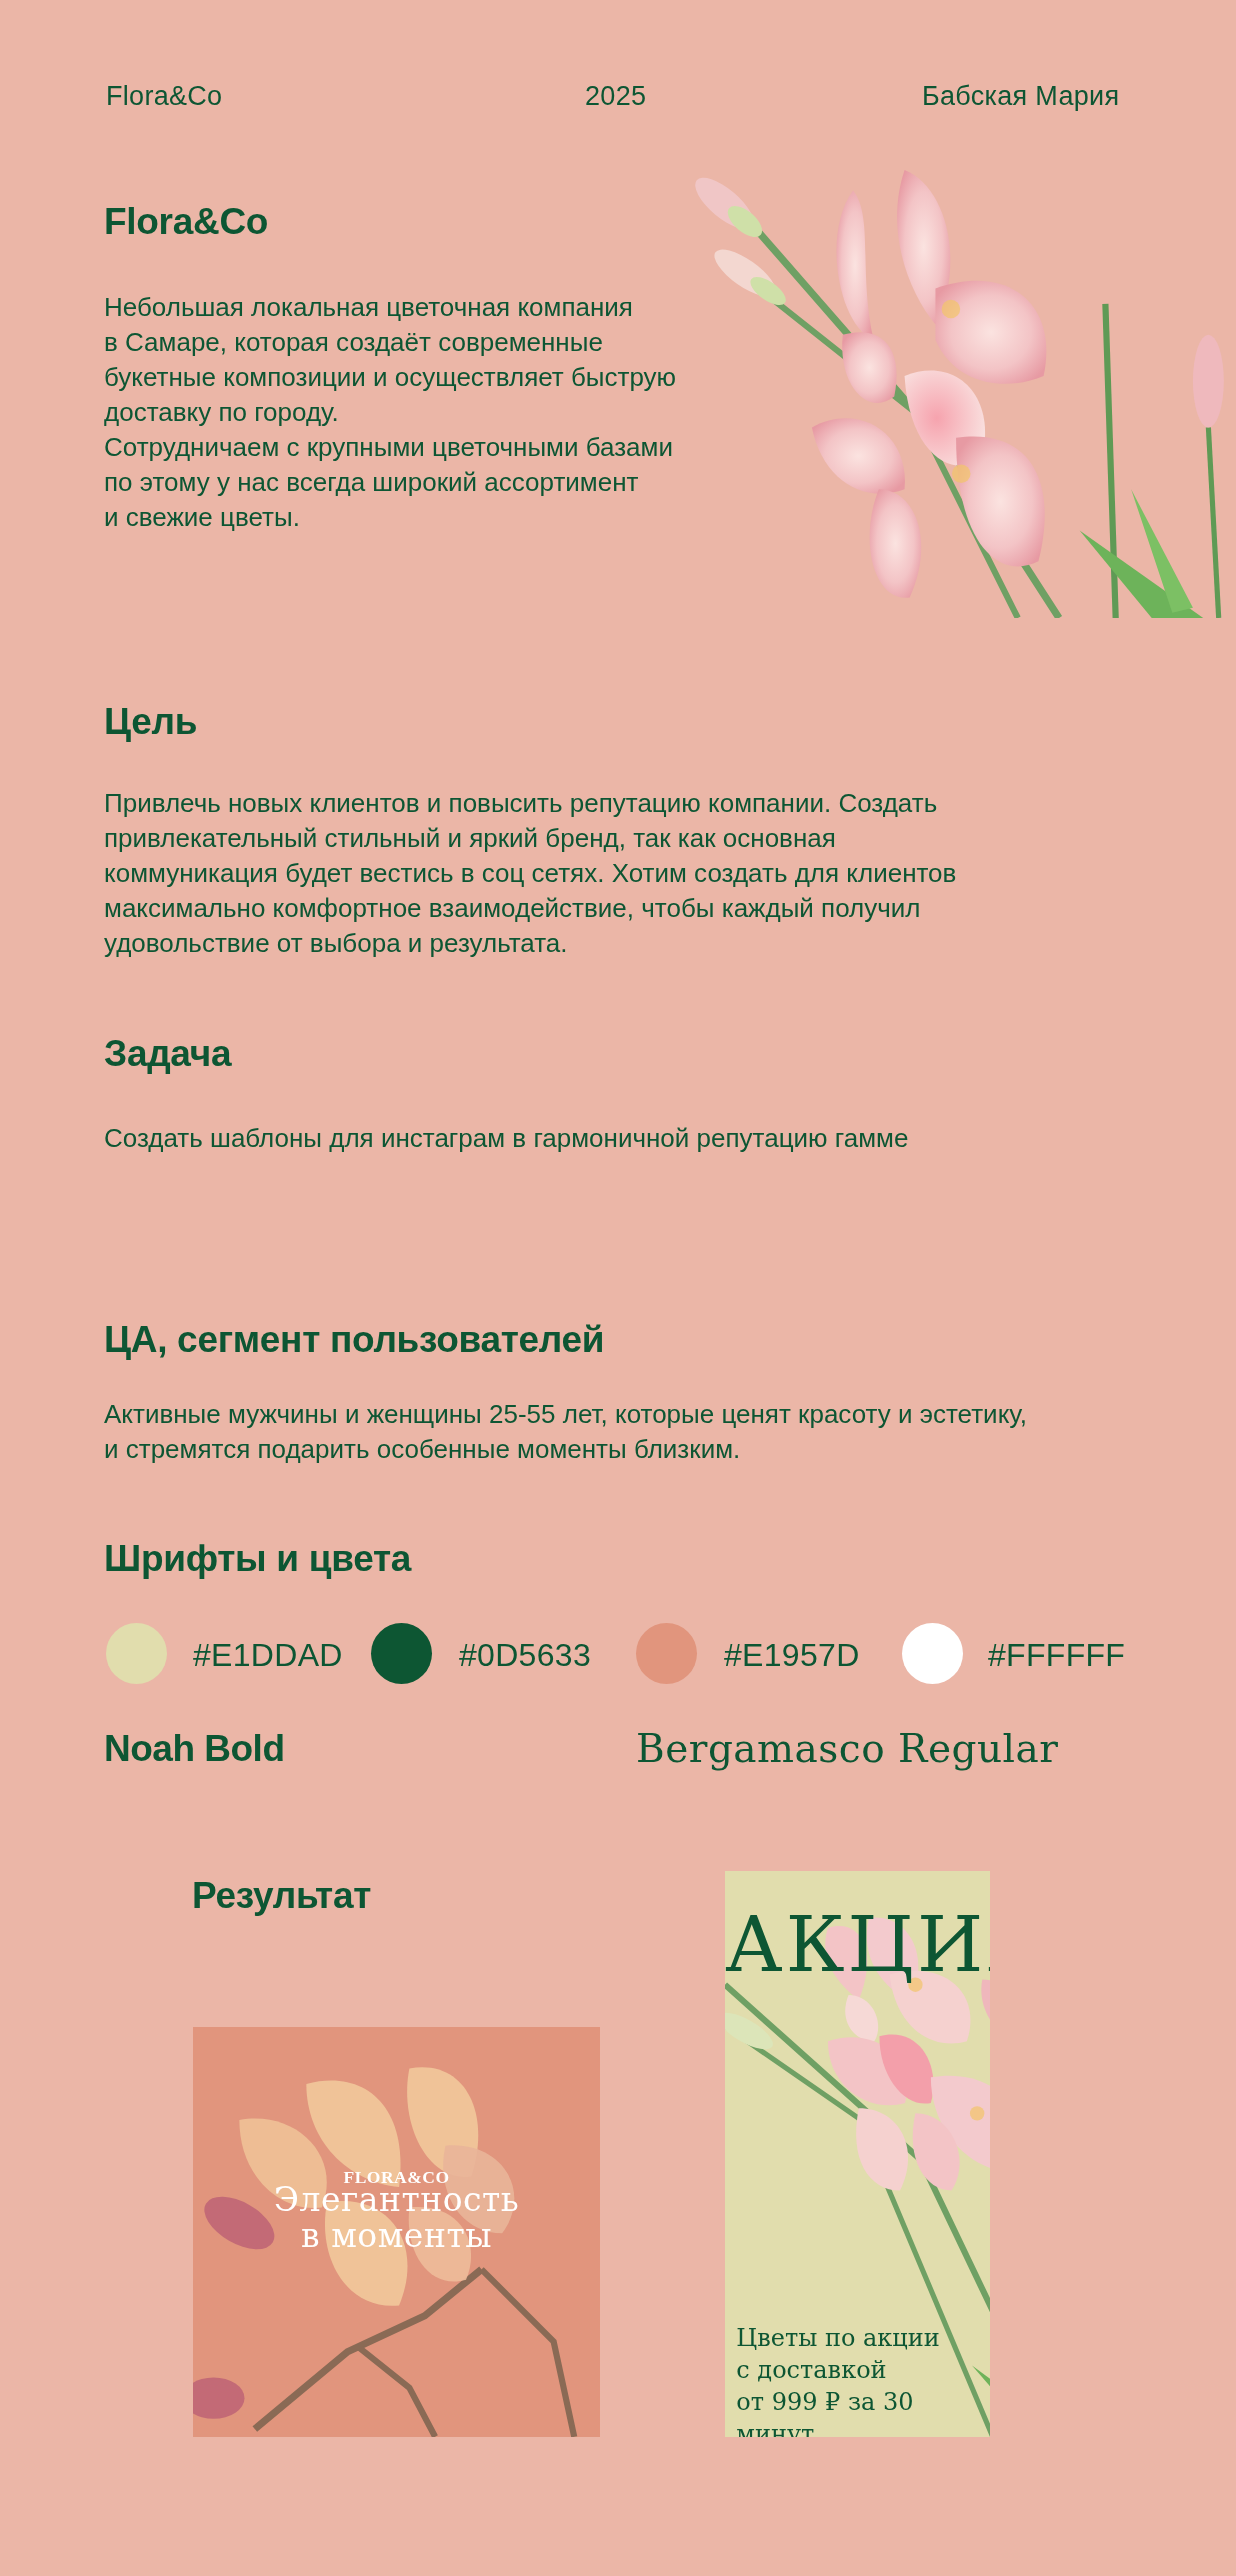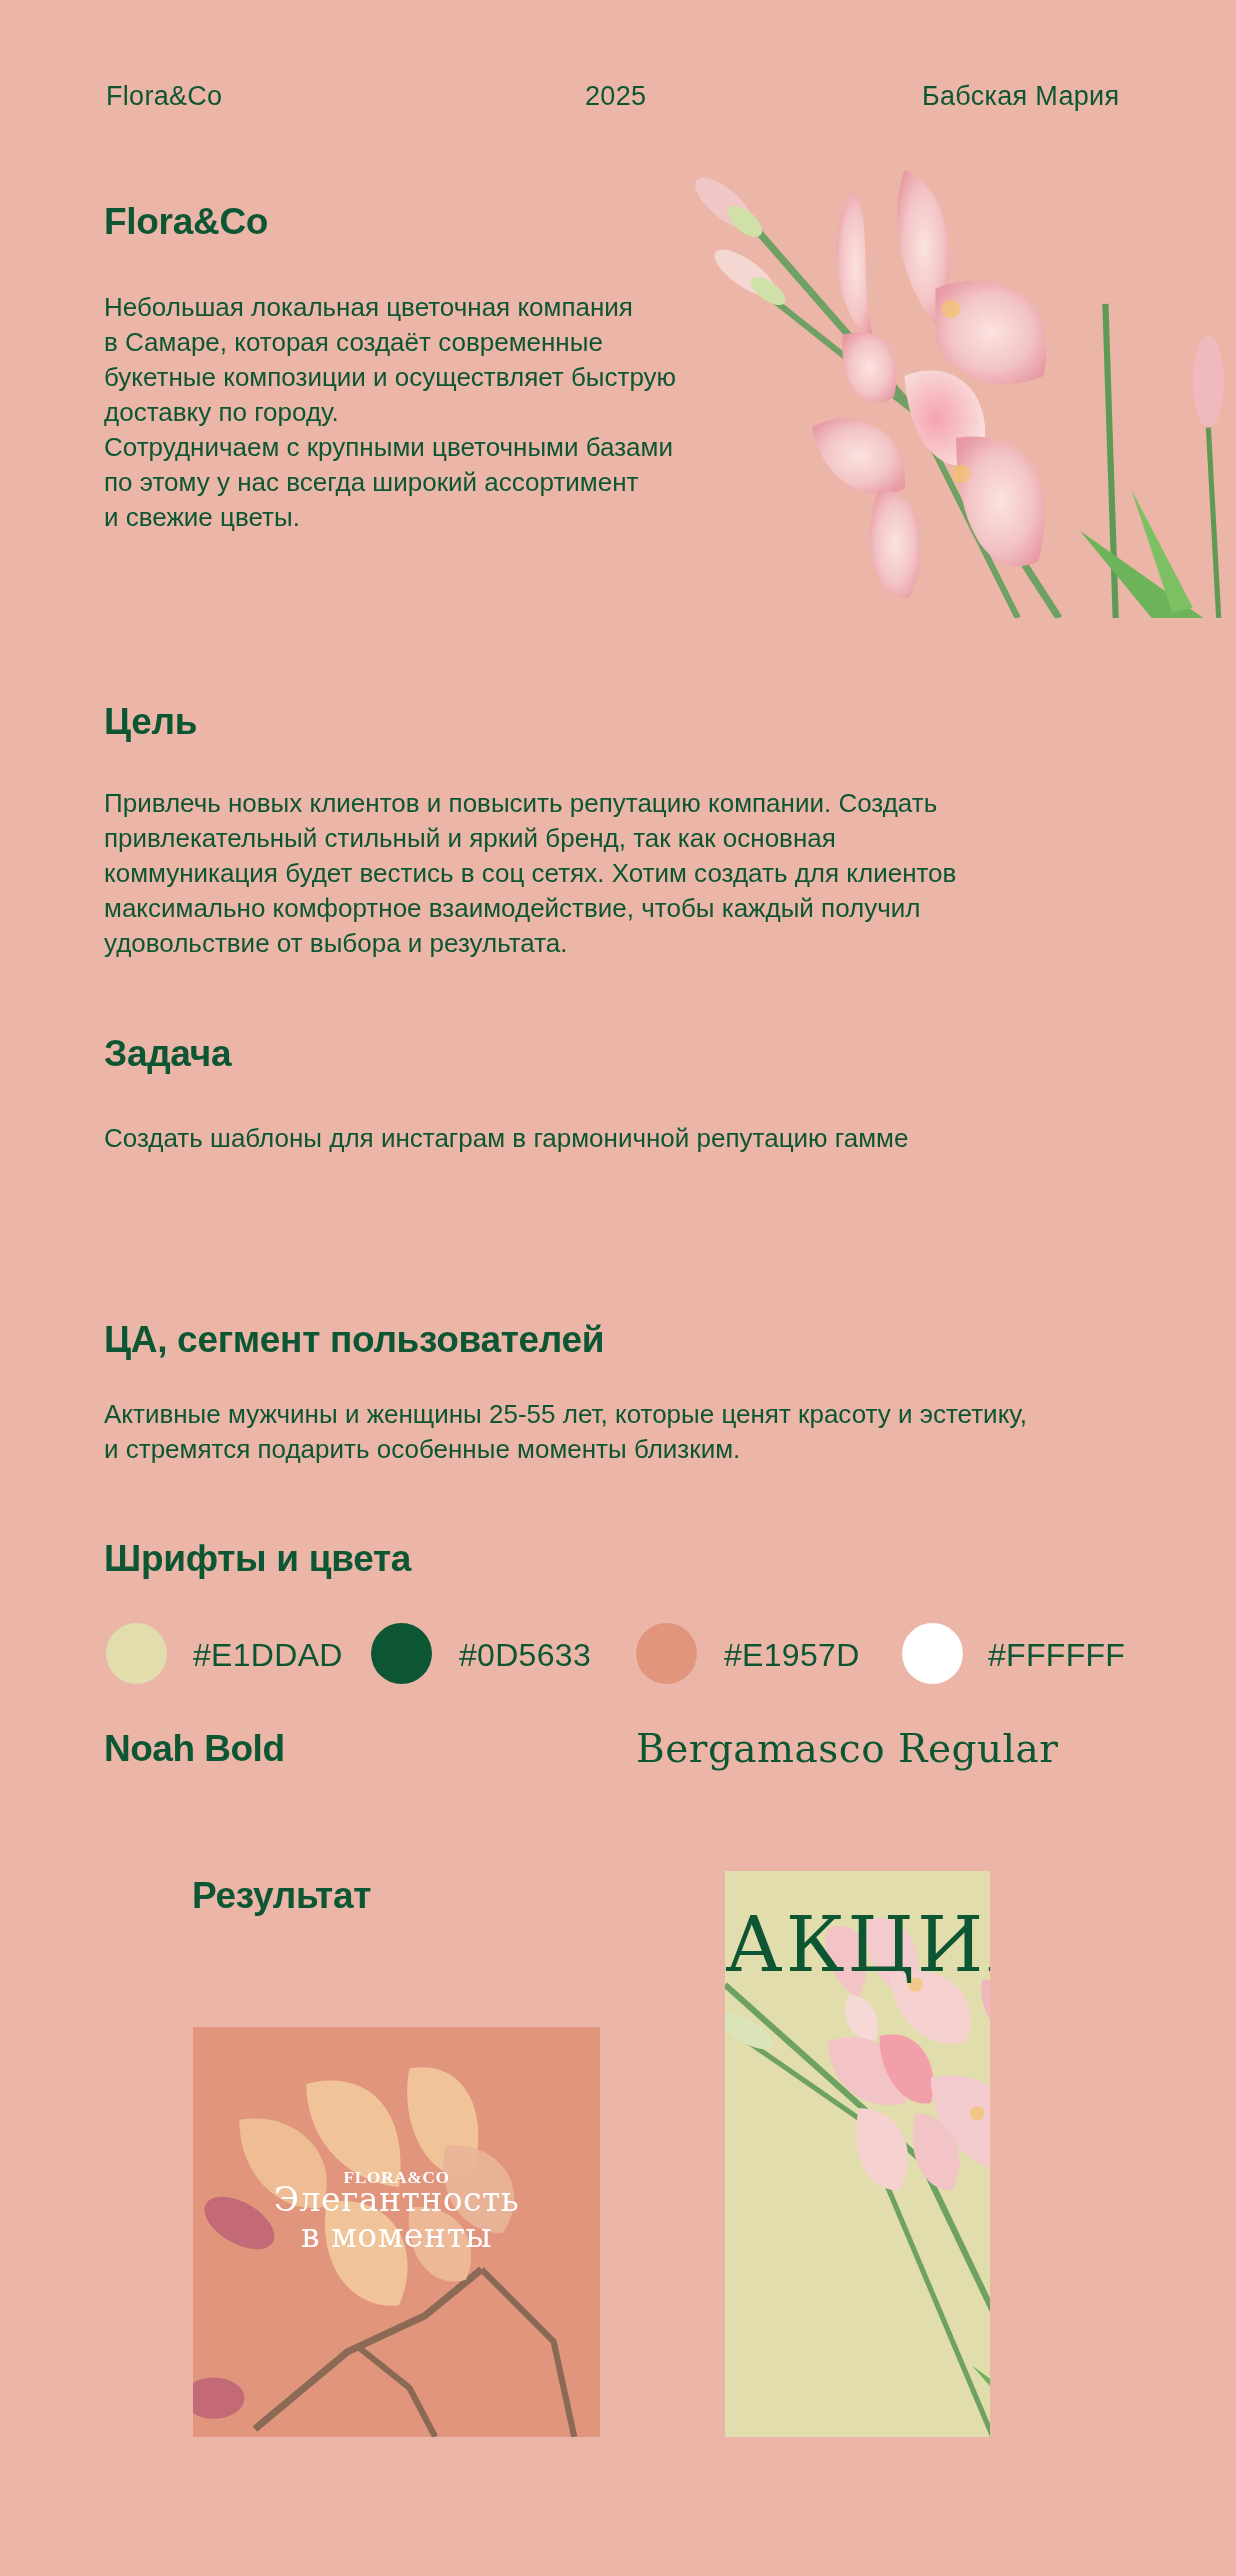--- a/index.html
+++ b/index.html
@@ -156,14 +156,17 @@
     <path d="M500 210 C560 210 580 260 560 330 C520 310 490 260 500 210 Z" fill="#EFB7BC"></path>
     <path d="M200 330 C290 300 370 360 350 450 C280 470 200 420 200 330 Z" fill="#F3C4C6"></path>
     <path d="M300 320 C380 300 420 380 400 450 C350 460 300 400 300 320 Z" fill="#F39FAA"></path>
     <path d="M400 400 C520 380 600 460 580 580 C500 600 400 520 400 400 Z" fill="#F3CACD"></path>
     <path d="M260 460 C340 460 380 540 340 620 C280 620 240 560 260 460 Z" fill="#F5D1CF"></path>
     <path d="M370 470 C440 470 480 560 440 620 C390 620 350 560 370 470 Z" fill="#F3C4C6"></path>
     <circle cx="370" cy="220" r="14" fill="#F2C56A" opacity="0.7"></circle>
     <circle cx="490" cy="470" r="14" fill="#F2C56A" opacity="0.7"></circle>
   </svg>
   <div class="promo-title">АКЦИЯ</div>
+  <div class="promo-text">Цветы по акции
+с доставкой
+от 999 ₽ за 30 минут</div>
 </div>
 
 
 </body></html>

